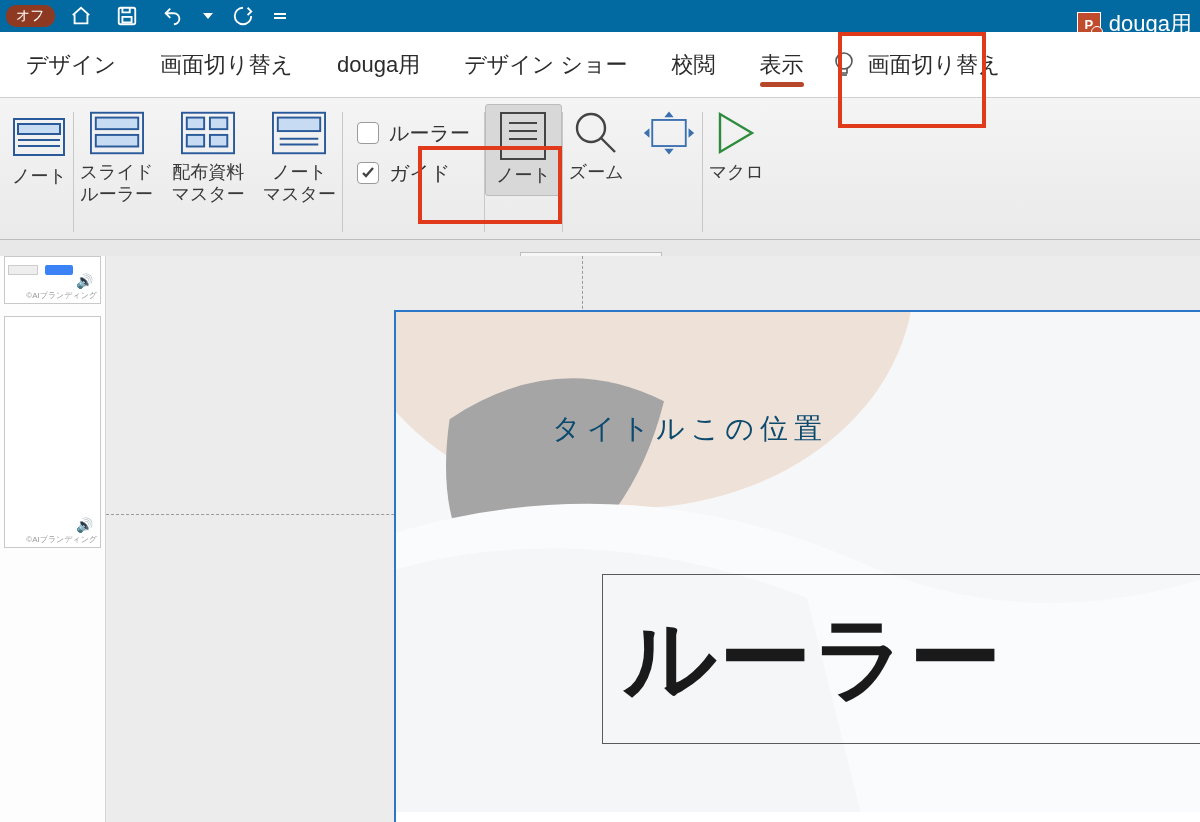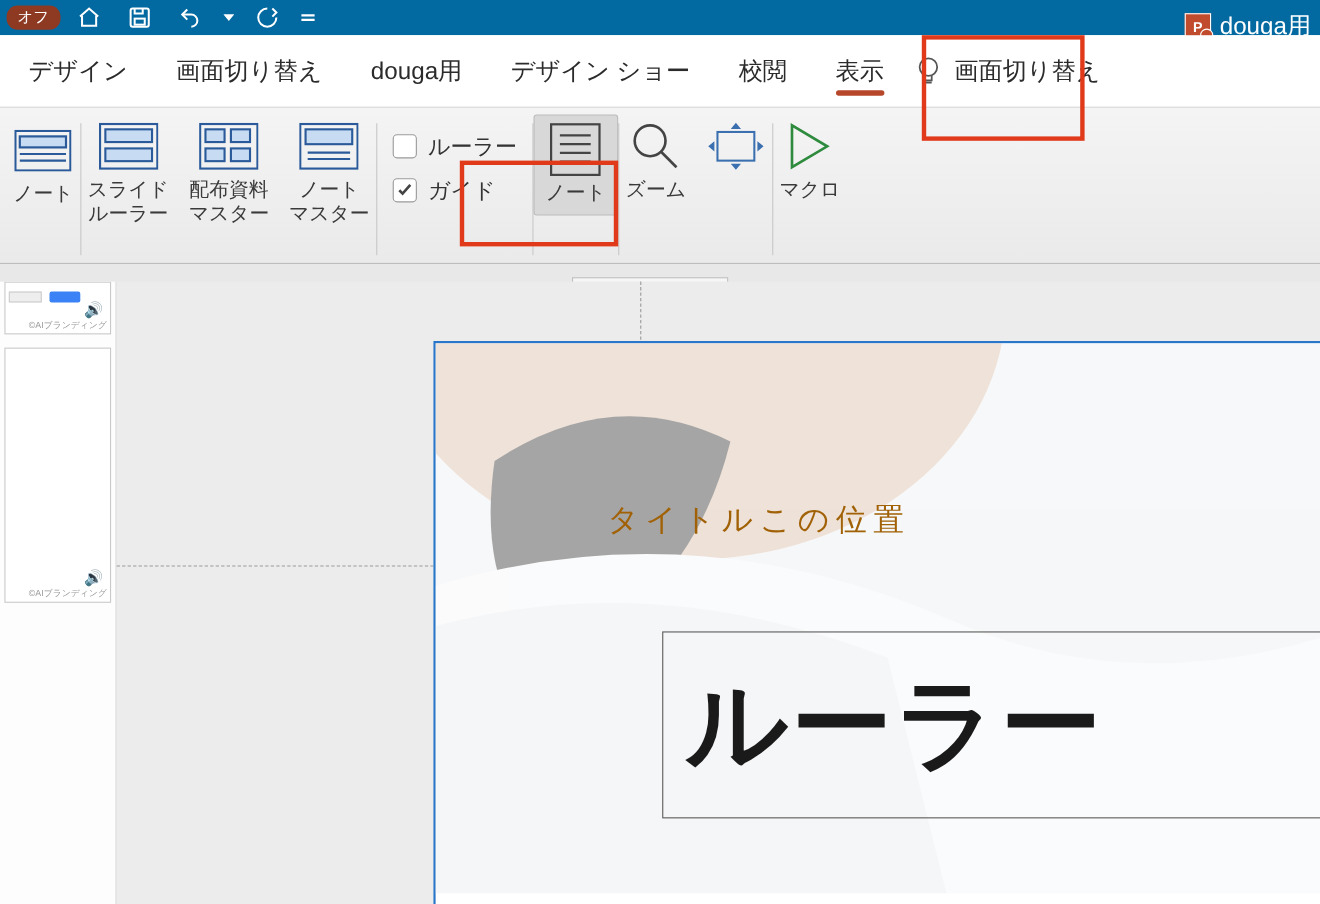--- a/index.html
+++ b/index.html
@@ -48,21 +48,21 @@
   .thumb .sub{position:absolute;right:3px;bottom:2px;font-size:8px;color:#9a9a9a;}
   .thumb-audio{position:absolute;right:6px;bottom:14px;color:#bbb;font-size:14px;}
   .thumb1{height:48px;}
   .thumb2{height:232px;}
   .thumb3{height:212px;}
   .thumb-num{position:absolute;left:6px;top:4px;font-size:12px;color:#555;}
 
   .canvas-area{flex:1;position:relative;background:#ececec;}
   .slide{position:absolute;left:288px;top:54px;right:-2px;bottom:-2px;border:2px solid #2a77c9;background:#fff;overflow:hidden;}
   .slide-img{position:absolute;inset:0;opacity:0.42;}
-  .title-hint{position:absolute;left:156px;top:98px;font-size:28px;color:#a16207;letter-spacing:6px;margin-top:44px;}
+  .title-hint{position:absolute;left:156px;top:98px;font-size:28px;color:#0c4a6e;letter-spacing:6px;}
   .big-heading-box{position:absolute;left:206px;top:262px;right:-2px;height:170px;border:1px solid #5a5a5a;display:flex;align-items:center;padding-left:20px;}
   .big-heading{font-size:92px;font-weight:800;letter-spacing:2px;color:#1a1a1a;white-space:nowrap;}
 
   
   .guide-v{position:absolute;top:0;bottom:0;border-left:1px dashed #9a9a9a;}
   .guide-h{position:absolute;left:0;right:0;border-top:1px dashed #9a9a9a;}
 
   
   svg{display:block;}
 </style>

